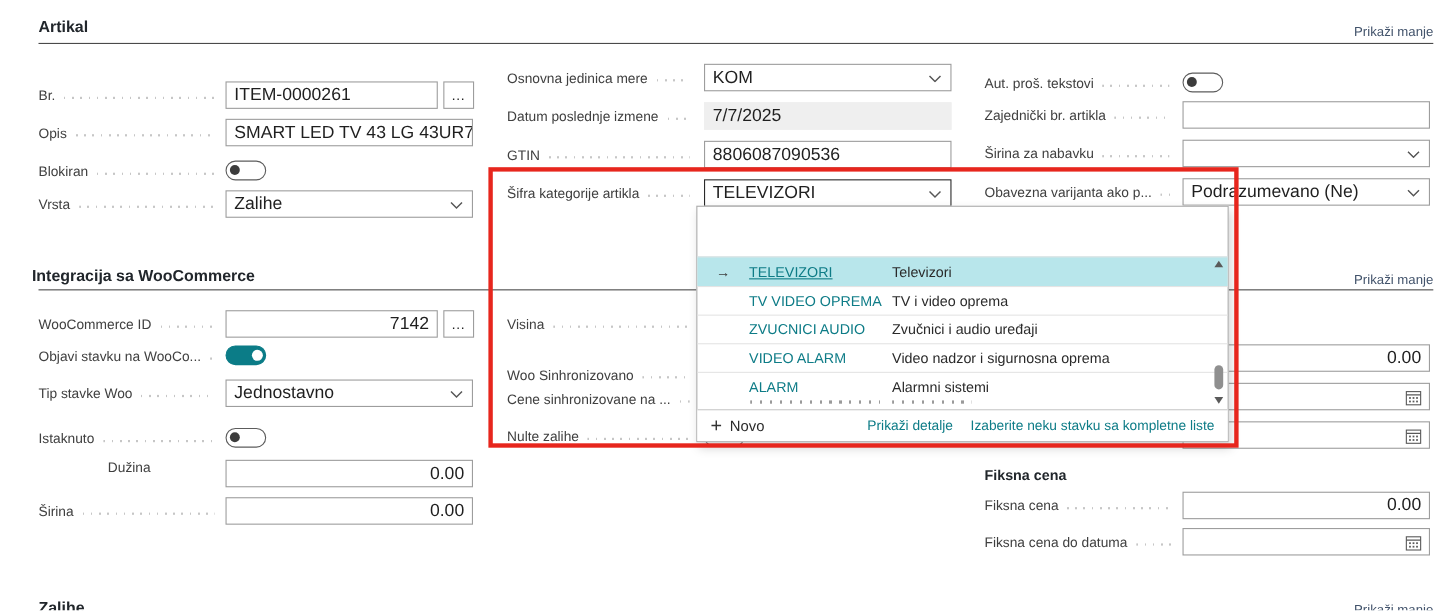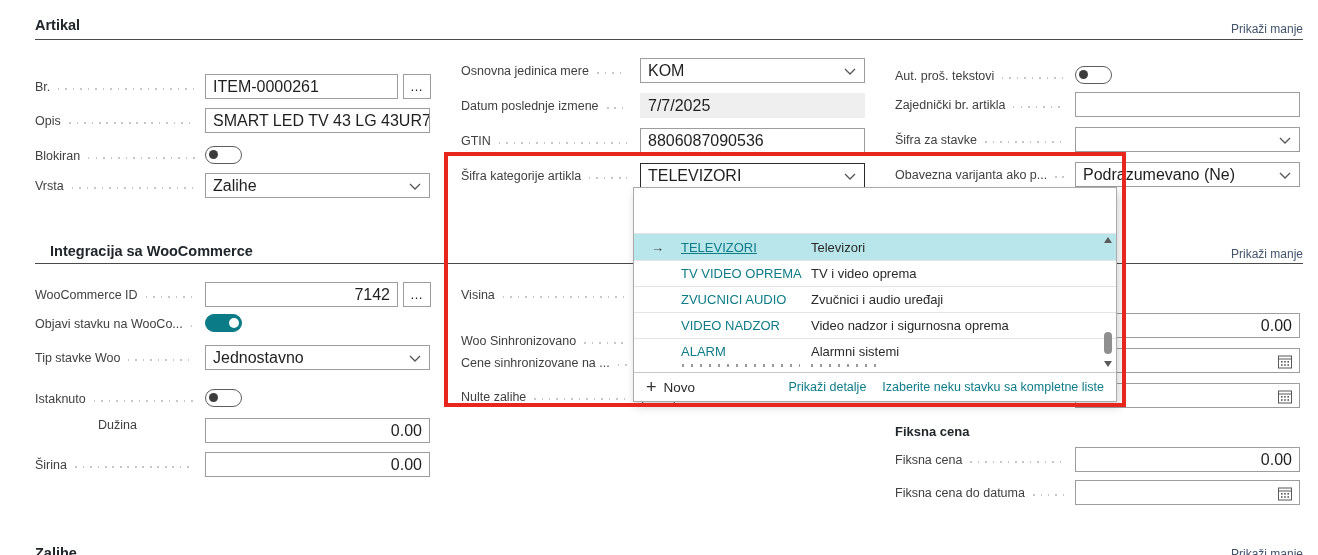--- a/index.html
+++ b/index.html
@@ -142,42 +142,42 @@
   </div>
   <div class="tog off" style="left:1075px;top:66px;"></div>
 
   <div class="frow" style="left:895px;top:92px;width:173px;">
     <span class="flabel">Zajednički br. artikla</span>
       <span class="leader"></span>
   </div>
   <div class="fld" style="left:1075px;top:92px;width:225px;"></div>
 
   <div class="frow" style="left:895px;top:127px;width:173px;">
-    <span class="flabel">Šifra za stavke</span>
+    <span class="flabel">Širina za nabavku</span>
       <span class="leader"></span>
   </div>
   <div class="fld withicon" style="left:1075px;top:127px;width:225px;">
     <span></span>
     <svg class="chev" width="12" height="7" viewBox="0 0 12 7">
         <path d="M1 1l5 5 5-5" fill="none" stroke="#565656" stroke-width="1.3"></path>
       </svg>
   </div>
 
   <div class="frow" style="left:895px;top:162px;width:176px;">
     <span class="flabel">Obavezna varijanta ako p...</span>
       <span class="leader"></span>
   </div>
   <div class="fld withicon" style="left:1075px;top:162px;width:225px;">
     <span>Podrazumevano (Ne)</span>
     <svg class="chev" width="12" height="7" viewBox="0 0 12 7">
         <path d="M1 1l5 5 5-5" fill="none" stroke="#565656" stroke-width="1.3"></path>
       </svg>
   </div>
 
-  <div class="sec-title" style="left:50px;top:243px;text-align:right;">Integracija sa WooCommerce</div>
+  <div class="sec-title" style="left:29px;top:243px;text-align:right;">Integracija sa WooCommerce</div>
   <div class="show-less" style="right:15px;top:247px;">Prikaži manje</div>
   <div class="sec-line" style="left:35px;top:263px;width:1268px;"></div>
 
   <div class="frow" style="left:35px;top:282px;width:165px;">
     <span class="flabel">WooCommerce ID</span>
       <span class="leader"></span>
   </div>
   <div class="fld num" style="left:205px;top:282px;width:193px;">7142</div>
   <div class="assist" style="left:403px;top:282px;">…</div>
 
@@ -304,21 +304,21 @@
         <span class="code">TV VIDEO OPREMA</span>
         <span class="desc">TV i video oprema</span>
       </div>
       <div class="drow">
         <span class="arr"></span>
         <span class="code">ZVUCNICI AUDIO</span>
         <span class="desc">Zvučnici i audio uređaji</span>
       </div>
       <div class="drow">
         <span class="arr"></span>
-        <span class="code">VIDEO NADZOR</span>
+        <span class="code">VIDEO ALARM</span>
         <span class="desc">Video nadzor i sigurnosna oprema</span>
       </div>
       <div class="drow">
         <span class="arr"></span>
         <span class="code">ALARM</span>
         <span class="desc">Alarmni sistemi</span>
       </div>
     </div>
 
     <div class="p-partial" style="left:48px;top:176px;width:118px;"></div>

